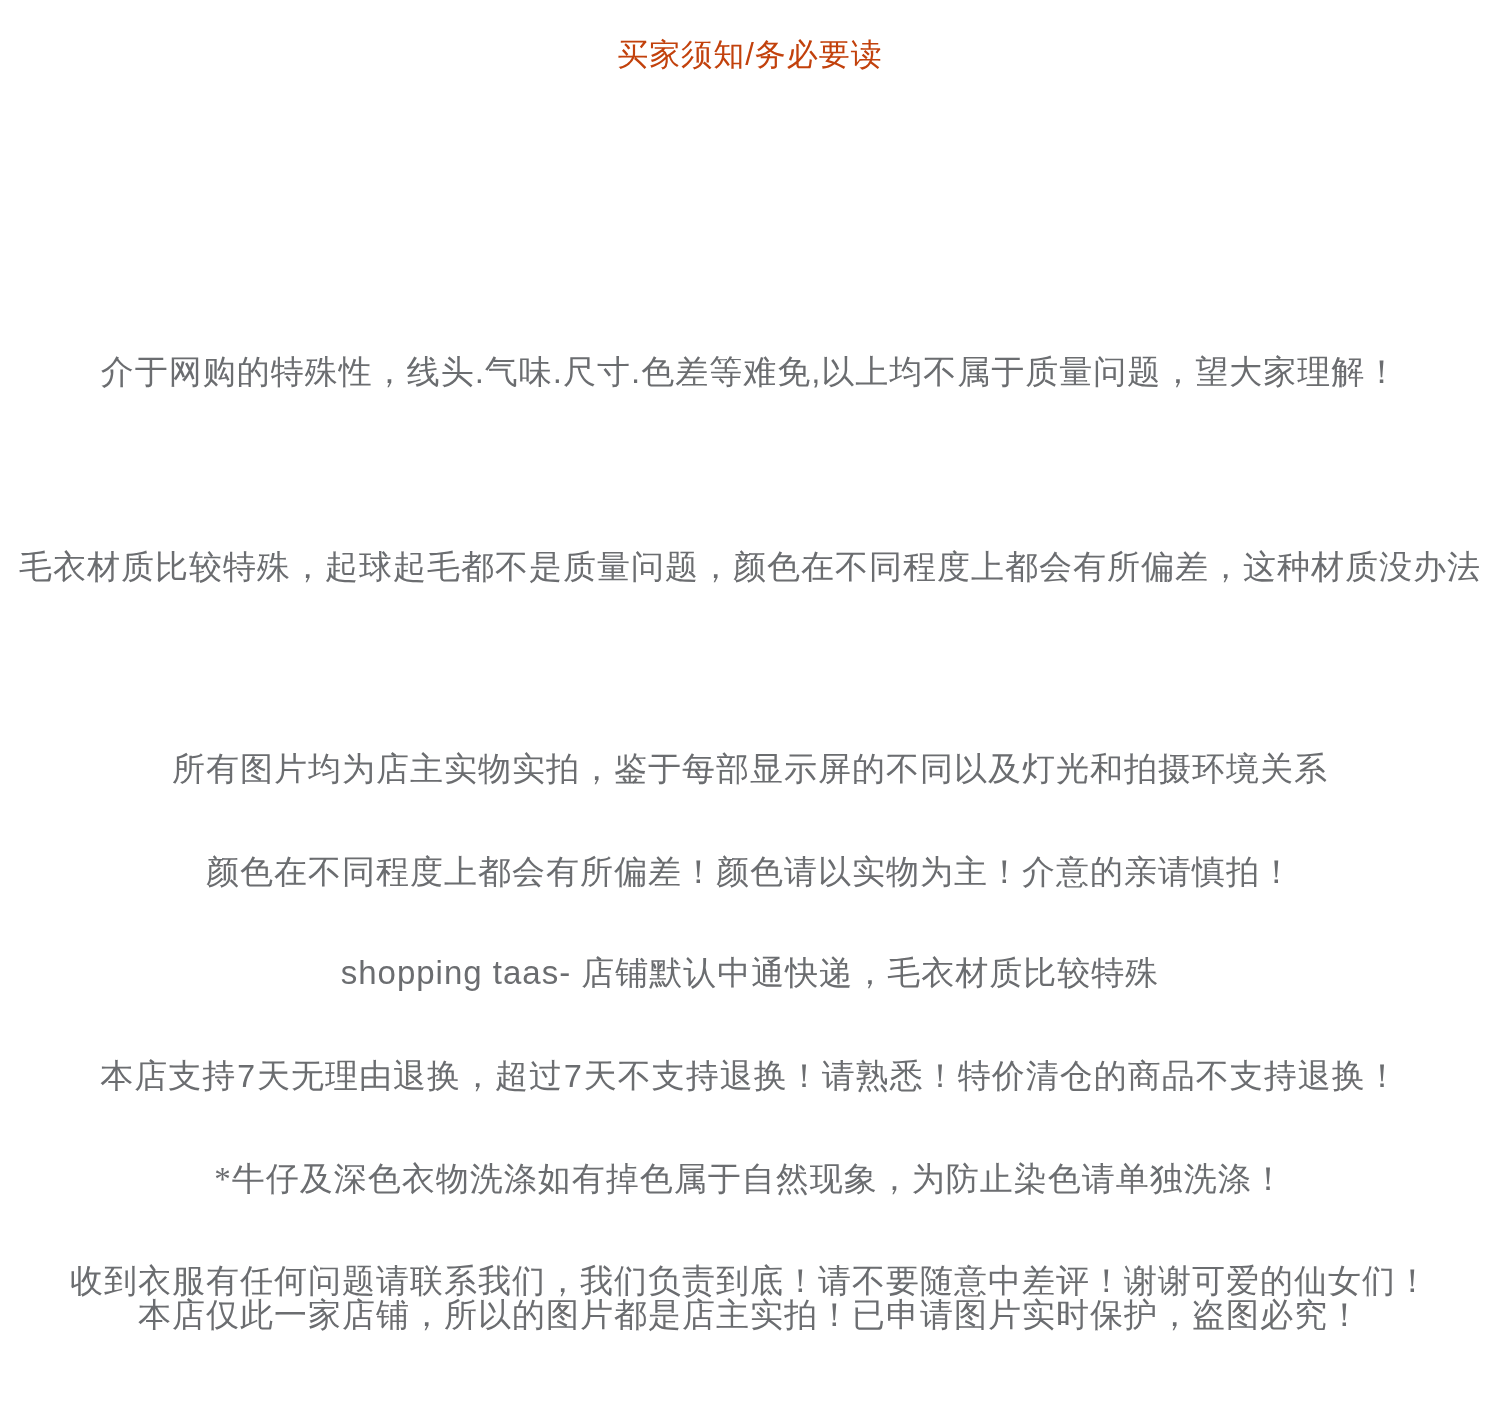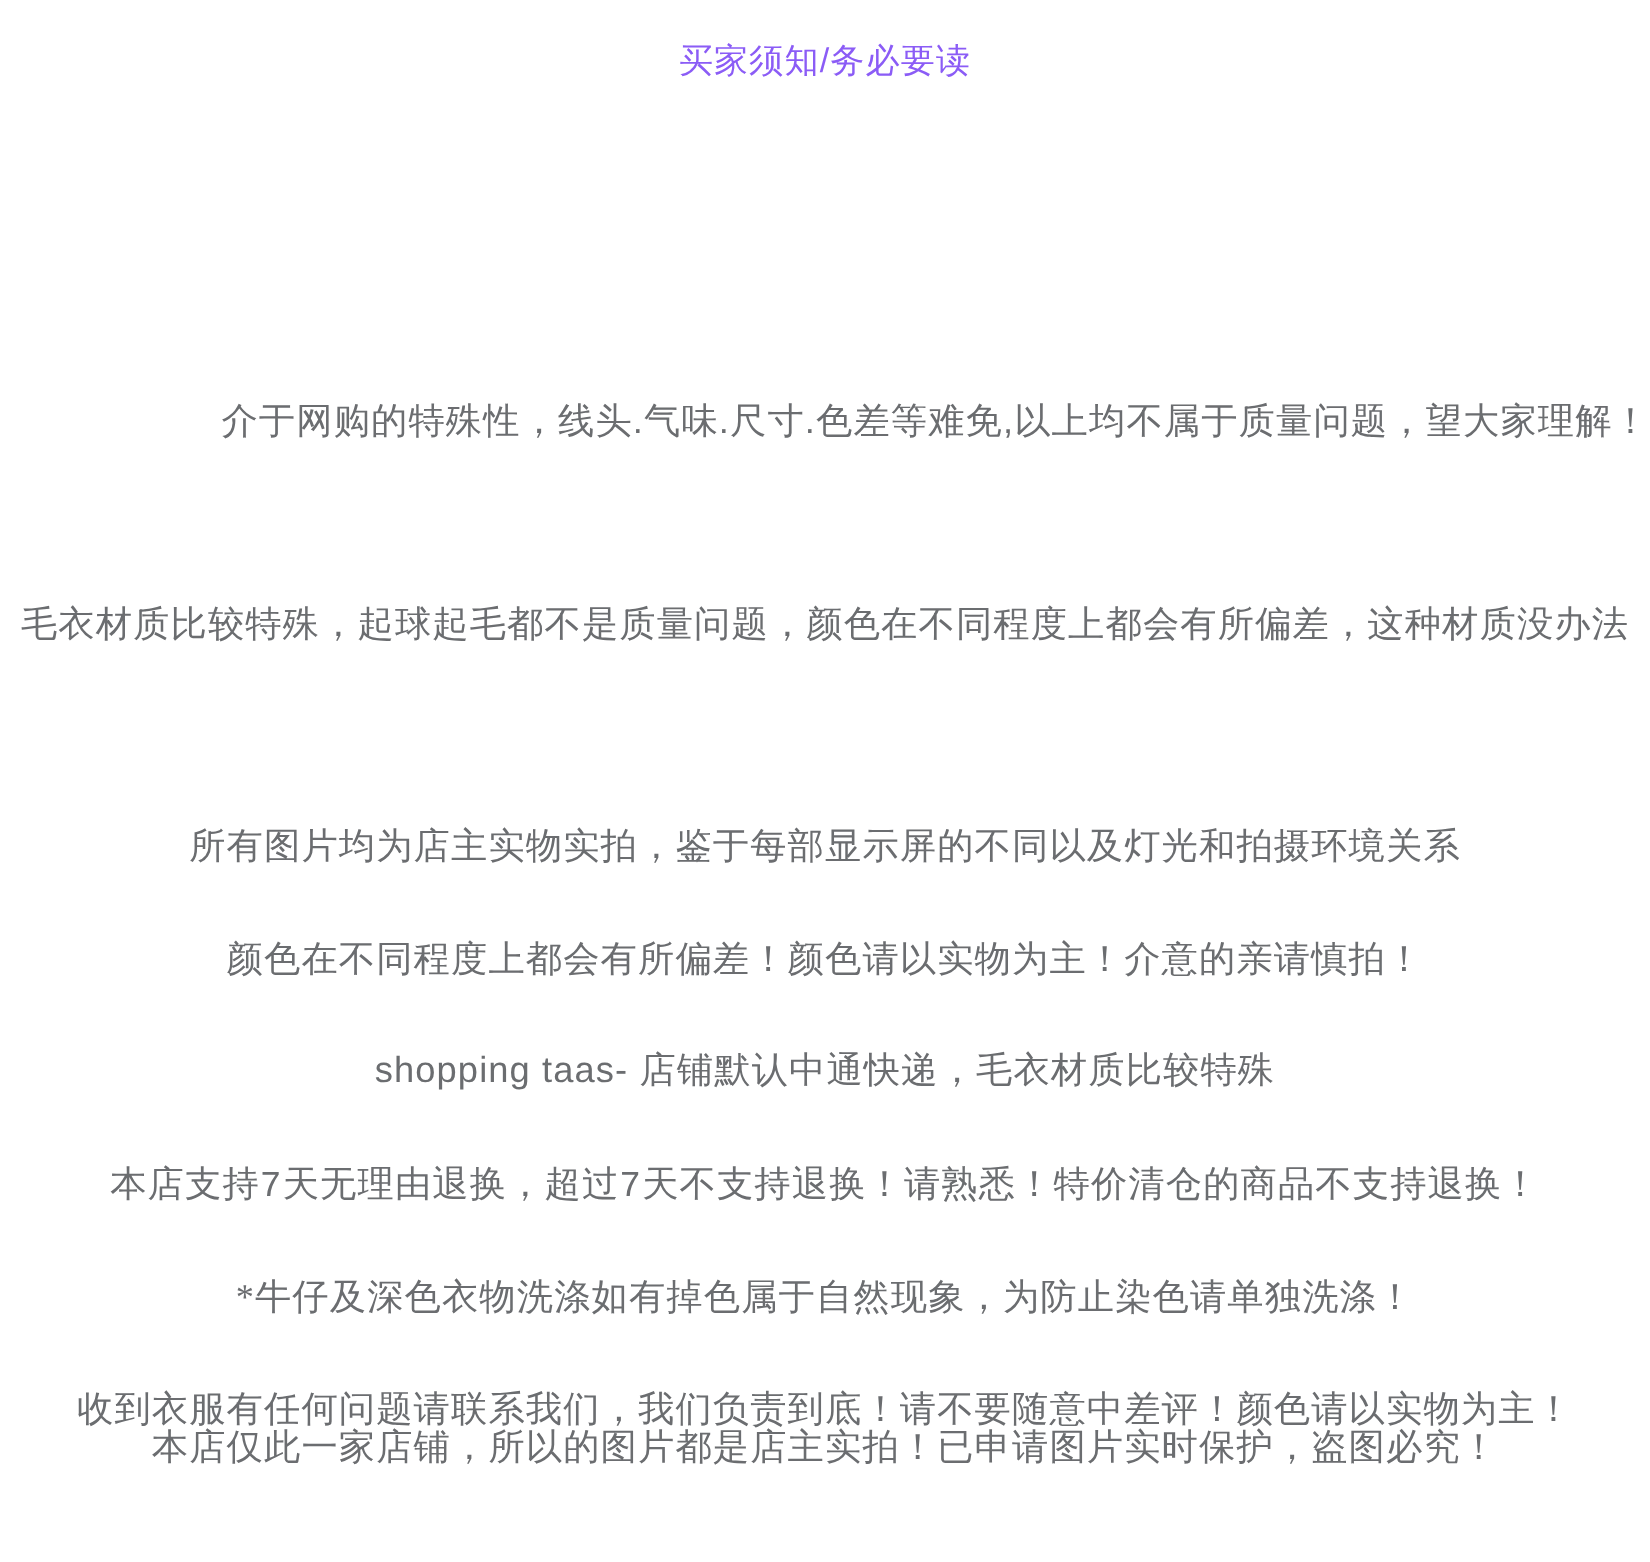--- a/index.html
+++ b/index.html
@@ -18,36 +18,36 @@
   .page-title {
     position: absolute;
     top: 34px;
     left: 0;
     width: 100%;
     margin: 0;
     text-align: center;
     font-size: 31px;
     font-weight: 400;
     letter-spacing: 1px;
-    color: #8b5cf6;
+    color: #c2410c;
   }
   .notice-line {
     position: absolute;
     left: 0;
     width: 100%;
     margin: 0;
     text-align: center;
     font-size: 33px;
     font-weight: 300;
     letter-spacing: 1px;
     color: #6b6d70;
     white-space: nowrap;
   }
   
-  .l0 { top: 361px; text-align: right; }
+  .l0 { top: 350px; }
   .l1 { top: 545px; }
   .l2 { top: 747px; font-family: Liberation Mono, monospace; }
   .l3 { top: 850px; }
   .l4 { top: 951px; }
   .l5 { top: 1054px; font-family: Liberation Mono, monospace; }
   .l6 { top: 1157px; font-family: Liberation Serif, serif; }
   .l7 { top: 1259px; }
   .l8 { top: 1293px; }
 </style>
 </head>
@@ -56,15 +56,15 @@
 <div class="page">
   <h1 class="page-title">买家须知/务必要读</h1>
 
   <p class="notice-line l0">介于网购的特殊性，线头.气味.尺寸.色差等难免,以上均不属于质量问题，望大家理解！</p>
   <p class="notice-line l1">毛衣材质比较特殊，起球起毛都不是质量问题，颜色在不同程度上都会有所偏差，这种材质没办法</p>
   <p class="notice-line l2">所有图片均为店主实物实拍，鉴于每部显示屏的不同以及灯光和拍摄环境关系</p>
   <p class="notice-line l3">颜色在不同程度上都会有所偏差！颜色请以实物为主！介意的亲请慎拍！</p>
   <p class="notice-line l4">shopping taas- 店铺默认中通快递，毛衣材质比较特殊</p>
   <p class="notice-line l5">本店支持7天无理由退换，超过7天不支持退换！请熟悉！特价清仓的商品不支持退换！</p>
   <p class="notice-line l6">*牛仔及深色衣物洗涤如有掉色属于自然现象，为防止染色请单独洗涤！</p>
-  <p class="notice-line l7">收到衣服有任何问题请联系我们，我们负责到底！请不要随意中差评！颜色请以实物为主！</p>
+  <p class="notice-line l7">收到衣服有任何问题请联系我们，我们负责到底！请不要随意中差评！谢谢可爱的仙女们！</p>
   <p class="notice-line l8">本店仅此一家店铺，所以的图片都是店主实拍！已申请图片实时保护，盗图必究！</p>
 </div>
 
 </body></html>

